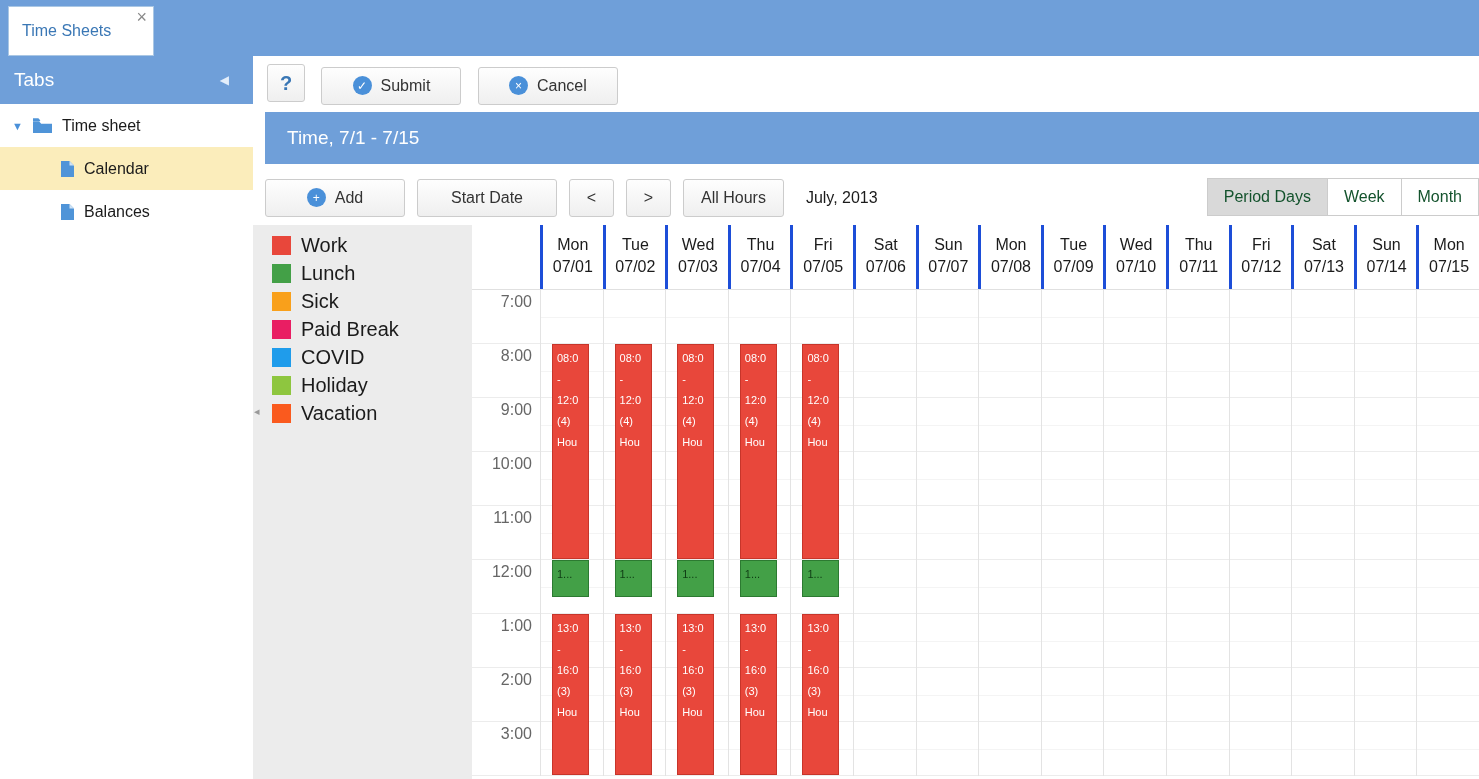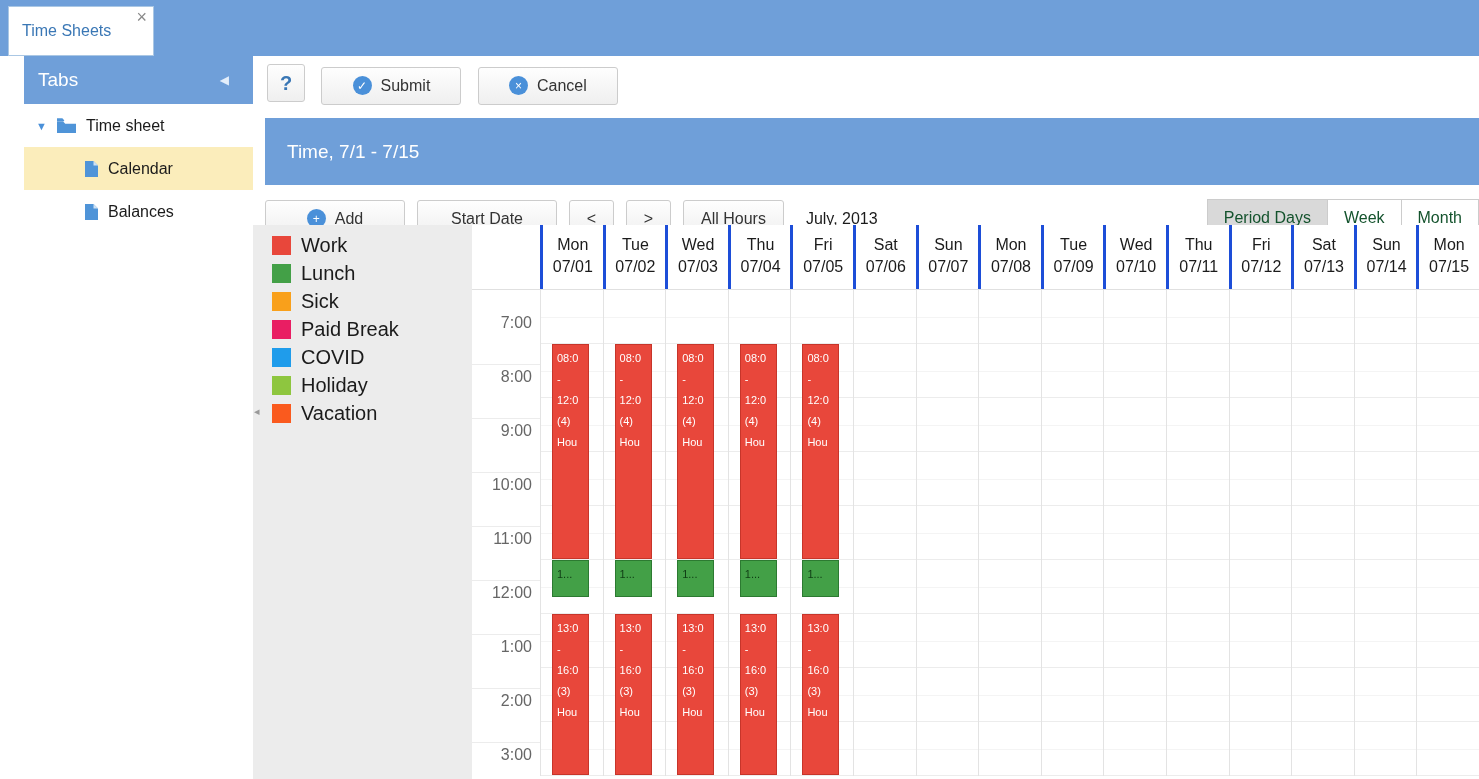--- a/index.html
+++ b/index.html
@@ -8,21 +8,21 @@
   .app { position: relative; width: 1479px; height: 779px; background: #fff; }
 
   
   .tabstrip { position: absolute; left: 0; top: 0; right: 0; height: 56px; background: #6f9fd9; }
   .sheet-tab { position: absolute; left: 8px; top: 6px; width: 146px; height: 50px;
                background: #fff; border: 1px solid #aac7e4; }
   .sheet-tab-label { position: absolute; left: 13px; top: 15px; font-size: 16px; color: #3a77b5; }
   .sheet-tab-close { position: absolute; right: 6px; top: 0px; font-size: 18px; color: #8a8a8a; cursor: pointer; }
 
   
-  .sidebar { position: absolute; left: 0; top: 56px; bottom: 0; width: 253px; background: #fff; padding-left: 24px; }
+  .sidebar { position: absolute; left: 0; top: 56px; bottom: 0; width: 253px; background: #fff; }
   .sidebar-header { height: 48px; background: #6f9fd9; color: #fff; display: flex; align-items: center;
                     justify-content: space-between; padding: 0 24px 0 14px; font-size: 19px; }
   .collapse-arrow { font-size: 12px; color: #e3eefb; cursor: pointer; }
   .tree-row { display: flex; align-items: center; height: 43px; font-size: 16px; color: #1b1b1b; cursor: pointer; }
   .tree-row.folder { padding-left: 12px; }
   .tree-row.child { padding-left: 60px; }
   .tree-row.selected { background: #fbedbb; }
   .tree-row .chev { color: #4a90d9; font-size: 11px; width: 20px; }
   .tree-icon { margin-right: 9px; display: inline-flex; align-items: center; }
 
@@ -31,40 +31,40 @@
   .toolbar { height: 54px; padding: 8px 0 0 14px; background: #fff; }
   .tb-btn { display: inline-flex; align-items: center; gap: 9px; height: 38px; padding: 0 17px;
             border: 1px solid #ccc; border-radius: 3px; background: linear-gradient(#fefefe,#efefef);
             font-size: 16px; color: #333; margin-right: 12px; cursor: pointer; font-family: inherit; }
   .tb-btn.w140 { min-width: 140px; justify-content: center; }
   .tb-btn.small { min-width: 45px; justify-content: center; padding: 0; }
   .tb-btn.help { width: 38px; justify-content: center; padding: 0; color: #3a77b5; font-weight: 700; font-size: 20px; }
   .icon-circle { width: 19px; height: 19px; border-radius: 50%; background: #4a90d9; color: #fff;
                  display: inline-flex; align-items: center; justify-content: center; font-size: 12px; flex: none; }
 
-  .titlebar { height: 67px; margin: 8px 0 6px 12px; background: #6f9fd9; color: #fff; font-size: 19px;
+  .titlebar { height: 52px; margin: 2px 0 6px 12px; background: #6f9fd9; color: #fff; font-size: 19px;
               display: flex; align-items: center; padding-left: 22px; }
 
   .subtoolbar { height: 55px; display: flex; align-items: center; padding-left: 12px; position: relative; background: #fff; }
   .month-label { font-size: 16px; color: #1b1b1b; margin-left: 10px; }
   .view-group { position: absolute; right: 0; top: 8px; display: flex; }
   .view-btn { height: 38px; padding: 0 16px; border: 1px solid #ccc; background: #fff; font-size: 16px;
               color: #14532d; margin-left: -1px; display: flex; align-items: center; cursor: pointer; font-family: inherit; }
   .view-btn.active { background: #d9d9d9; }
 
   
   .calendar { position: absolute; left: 0; right: 0; top: 169px; bottom: 0; display: flex; }
   .legend { width: 219px; flex: none; background: #ececec; padding: 6px 0 0 19px; position: relative; }
   .legend-item { display: flex; align-items: center; height: 28px; font-size: 20px; color: #1b1b1b; }
   .swatch { width: 19px; height: 19px; margin-right: 10px; flex: none; }
   .splitter { position: absolute; left: 1px; top: 180px; color: #999; font-size: 11px; cursor: pointer; }
 
   .grid { flex: 1; background: #fff; overflow: hidden; }
   .grid-header { display: flex; height: 65px; border-bottom: 1px solid #e0e0e0; }
-  .gutter { width: 68px; flex: none; margin-top: 21px; }
+  .gutter { width: 68px; flex: none; }
   .day-head { flex: 1; border-left: 3px solid #1d4ed8; text-align: center; font-size: 16px; color: #1b1b1b;
               padding-top: 9px; line-height: 22px; }
   .grid-body { display: flex; height: 486px; }
   .gutter-col .hour-cell { height: 54px; border-bottom: 1px solid #ececec; text-align: right;
                            padding: 3px 8px 0 0; font-size: 16px; color: #666; }
   .day-col { flex: 1; border-left: 1px solid #e3e3e3; position: relative; }
   .cell { height: 54px; border-bottom: 1px solid #ececec; position: relative; }
   .cell:after { content: ""; position: absolute; left: 0; right: 0; top: 50%; border-top: 1px solid #f4f4f4; }
 
   .event { position: absolute; left: 11px; width: 37px; border: 1px solid; overflow: hidden;

